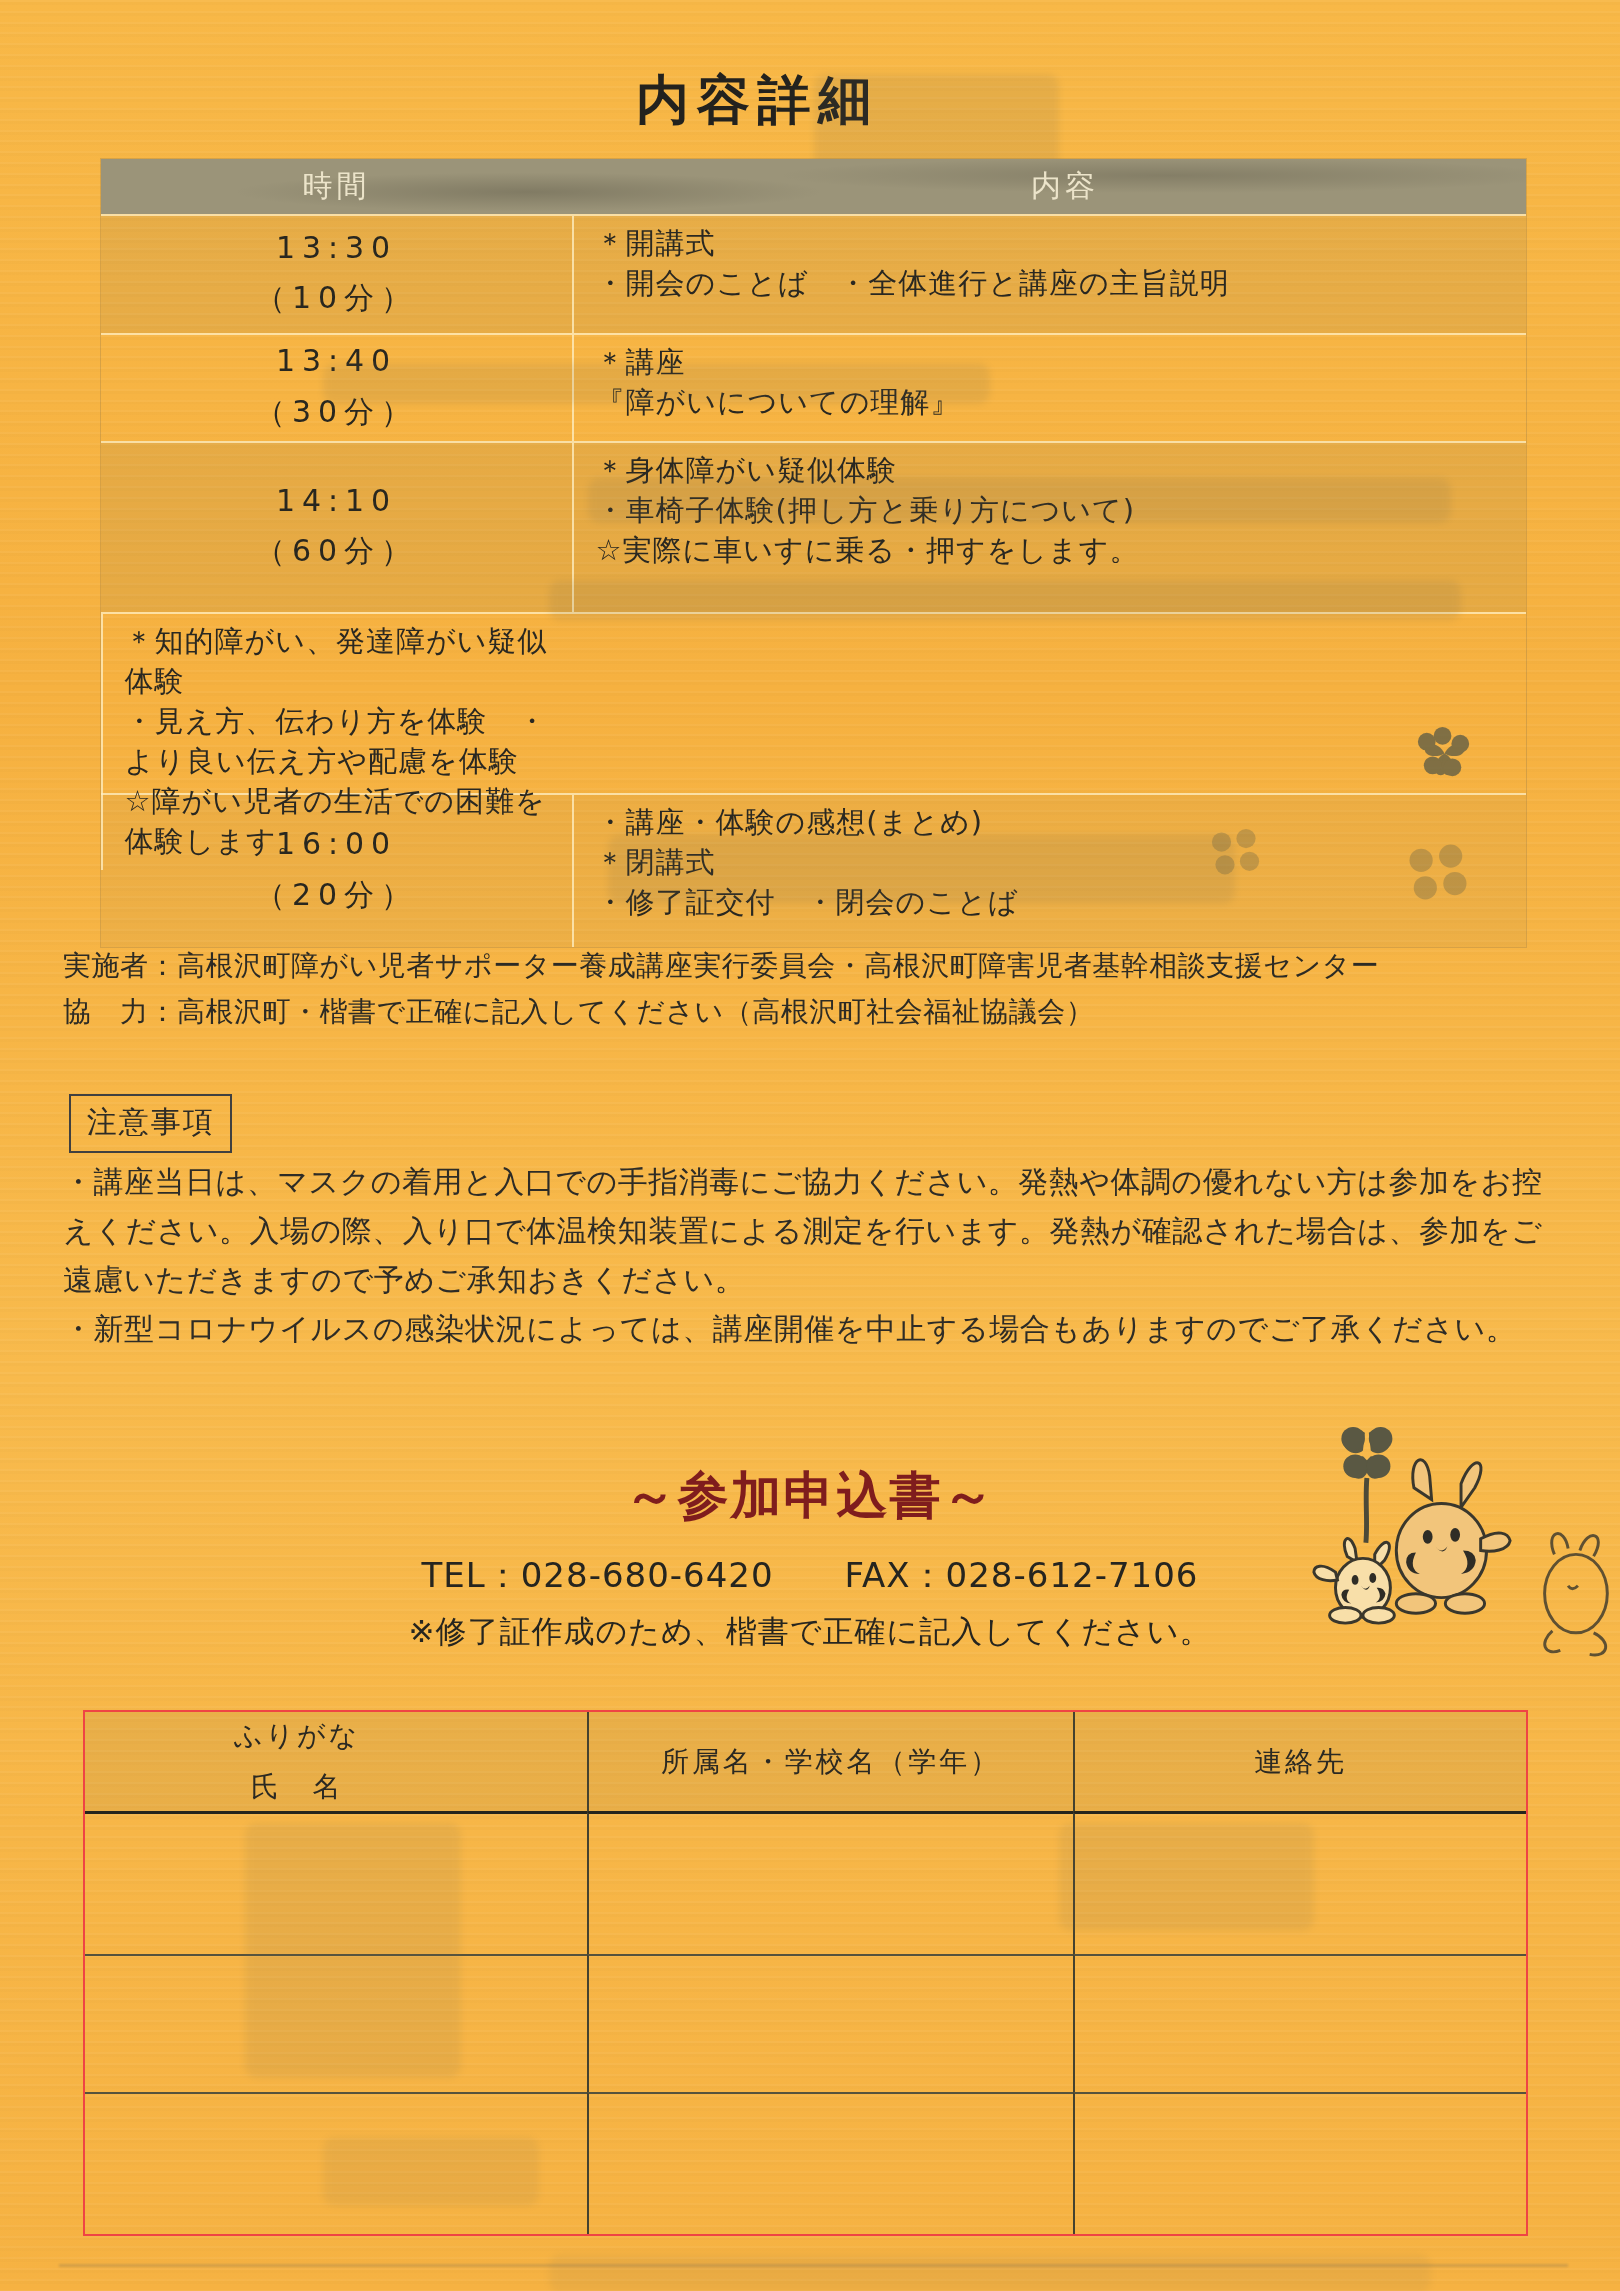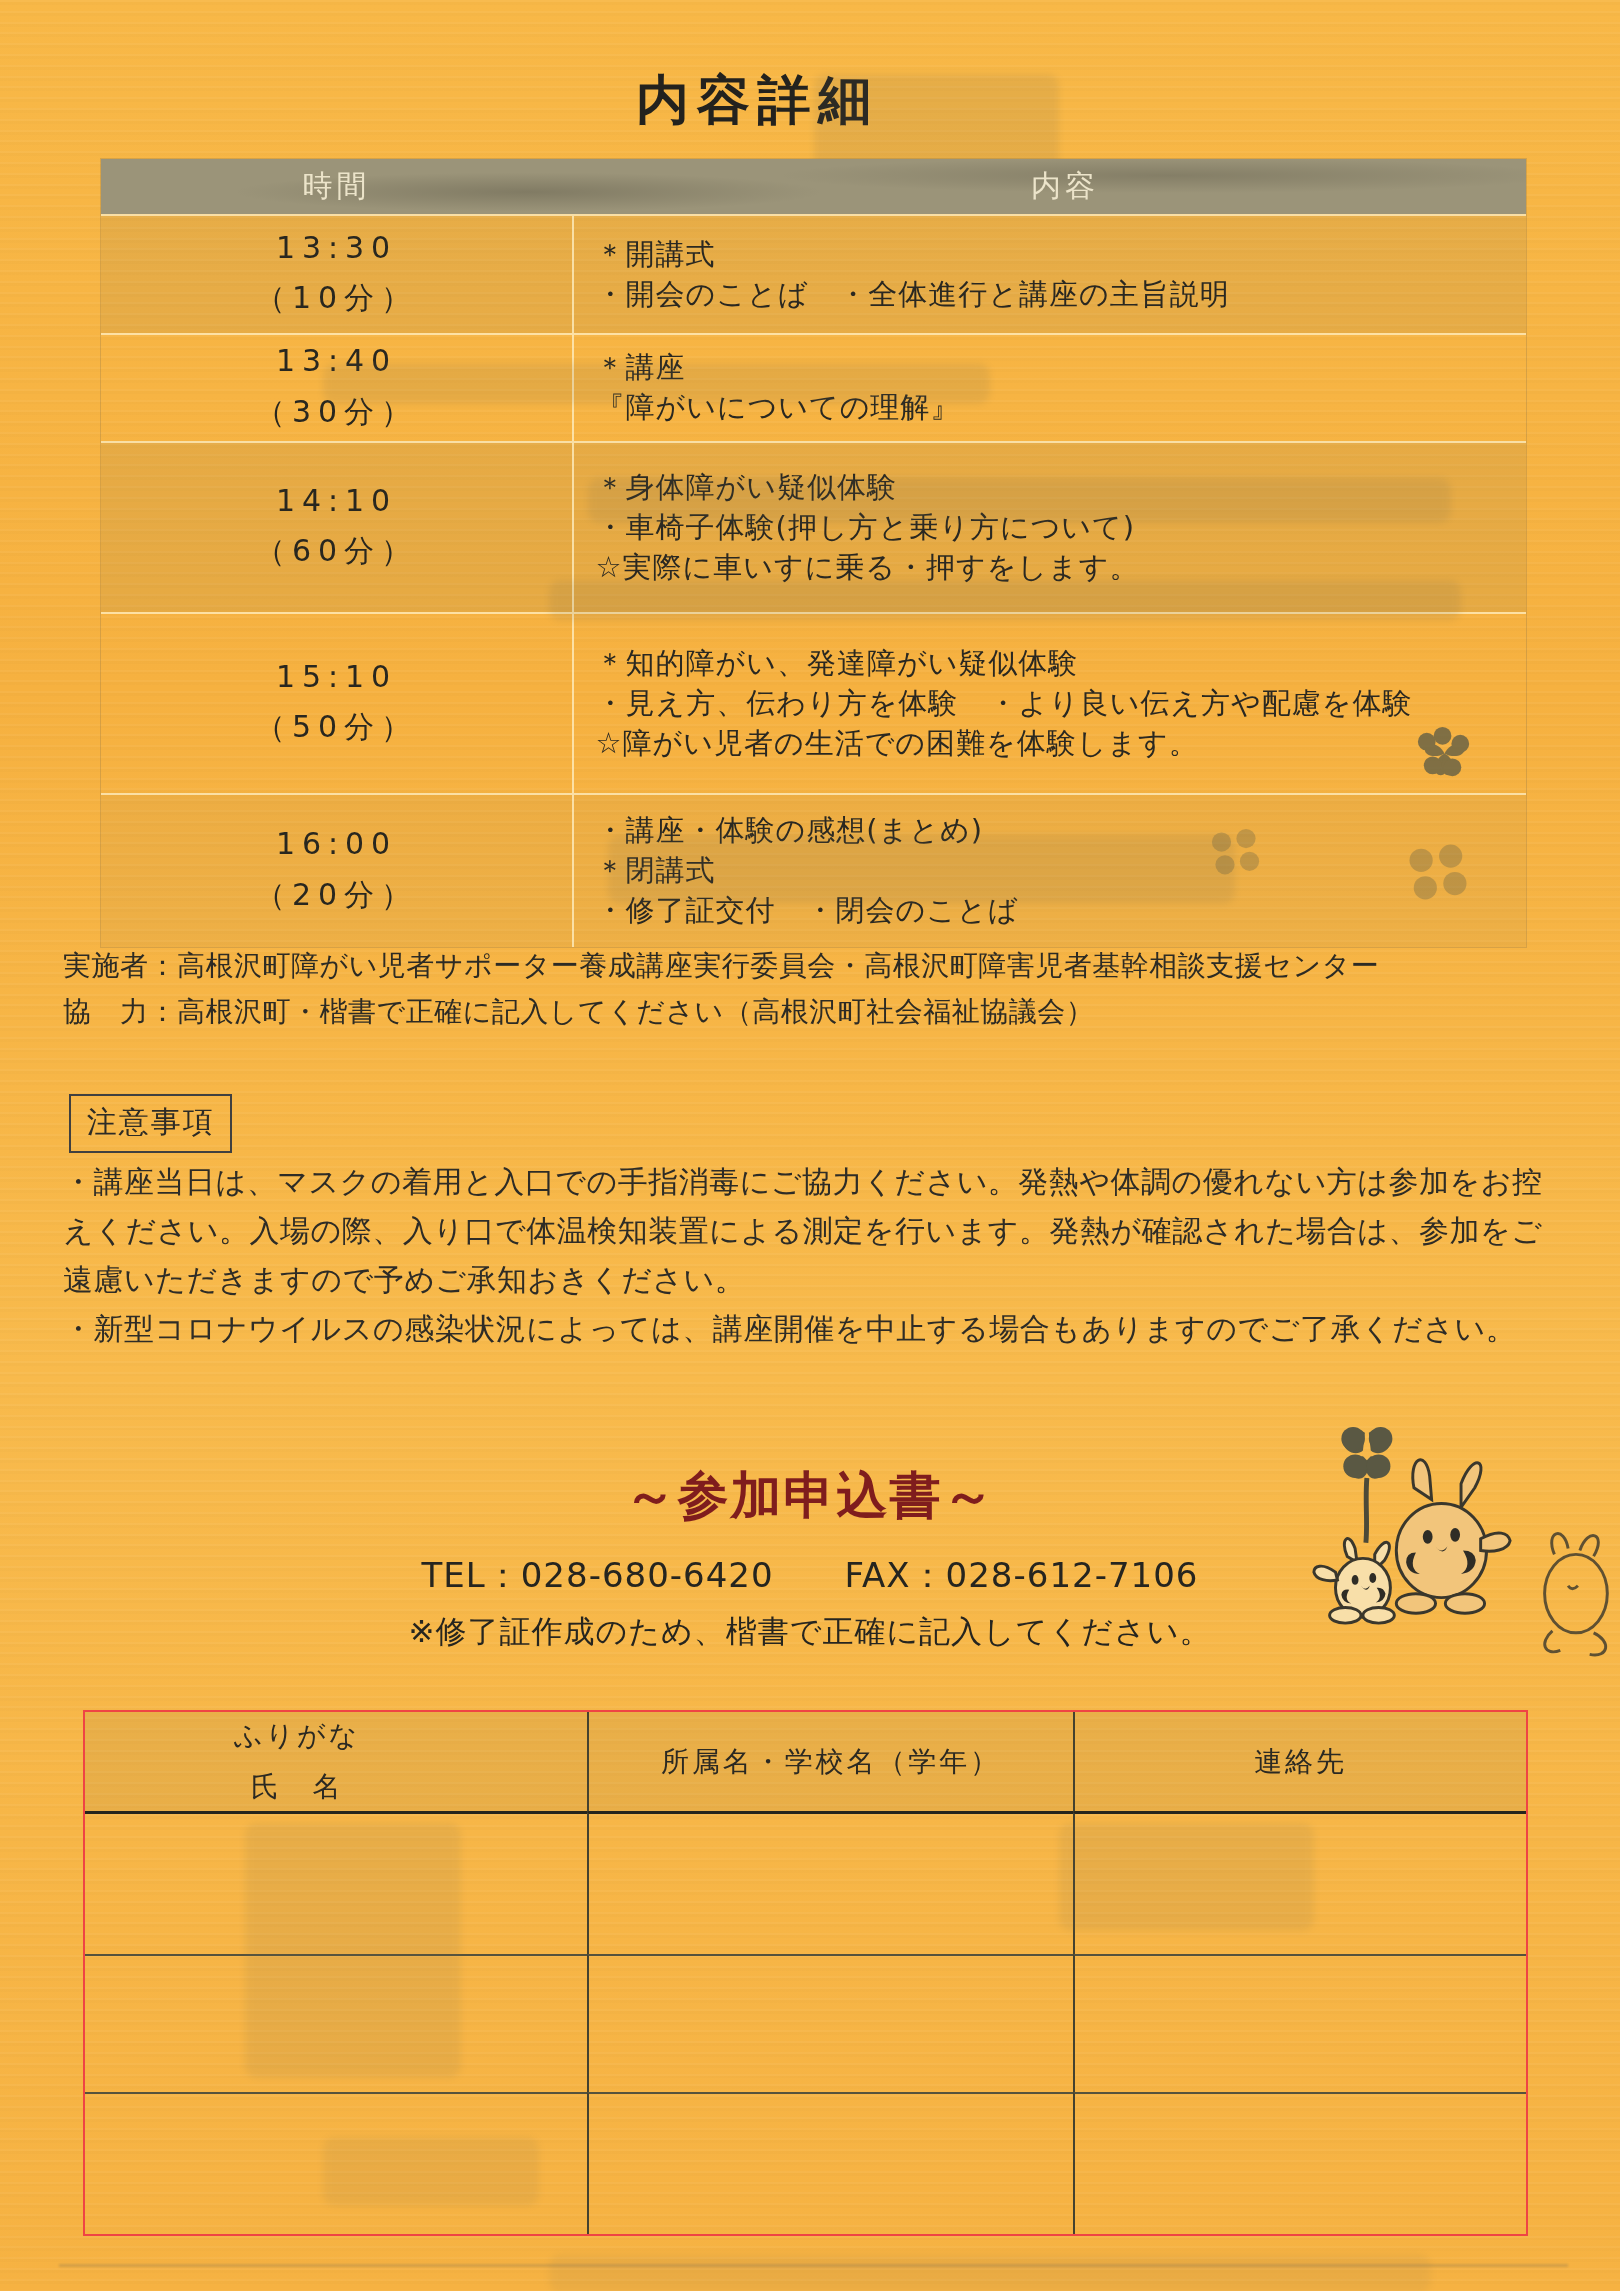--- a/index.html
+++ b/index.html
@@ -34,21 +34,21 @@
   .srow{display:grid;grid-template-columns:471px 1fr;border-top:2px solid rgba(255,240,198,0.75);}
   .srow.shaded{background:rgba(125,114,88,0.13);}
   .srow.shaded-light{background:rgba(125,114,88,0.07);}
   .r1{height:117px;} .r2{height:106px;} .r3{height:169px;} .r4{height:179px;} .r5{height:152px;}
   .time-cell{
     display:flex;flex-direction:column;align-items:center;justify-content:center;gap:13.7px;
     font-size:30px;letter-spacing:6.9px;color:#29271f;
   }
   .content-cell{
     border-left:2px solid rgba(255,240,198,0.75);
-    display:flex;flex-direction:column;justify-content:center;
+    display:flex;flex-direction:column;justify-content:flex-start;
     padding:7.8px 9.8px 7.8px 21.6px;font-size:29px;letter-spacing:1px;color:#2a2821;
   }
 
   
   .org{left:63px;width:1509px;font-size:28px;letter-spacing:0.5px;color:#2d2b24;}
   .org1{top:947px;} .org2{top:993px;}
 
   
   .notes-box{
     top:1094px;left:69px;border:2px solid #404040;
@@ -121,24 +121,20 @@
       <div>（60分）</div>
     </div>
     <div class="content-cell">
       <div>＊身体障がい疑似体験</div>
       <div>・車椅子体験(押し方と乗り方について)</div>
       <div>☆実際に車いすに乗る・押すをします。</div>
     </div>
   </div>
 
   <div class="srow r4">
-    <div class="time-cell">
-      <div>15:10</div>
-      <div>（50分）</div>
-    </div>
     <div class="content-cell">
       <div>＊知的障がい、発達障がい疑似体験</div>
       <div>・見え方、伝わり方を体験　・より良い伝え方や配慮を体験</div>
       <div>☆障がい児者の生活での困難を体験します。</div>
     </div>
   </div>
 
   <div class="srow r5 shaded-light">
     <div class="time-cell">
       <div>16:00</div>

